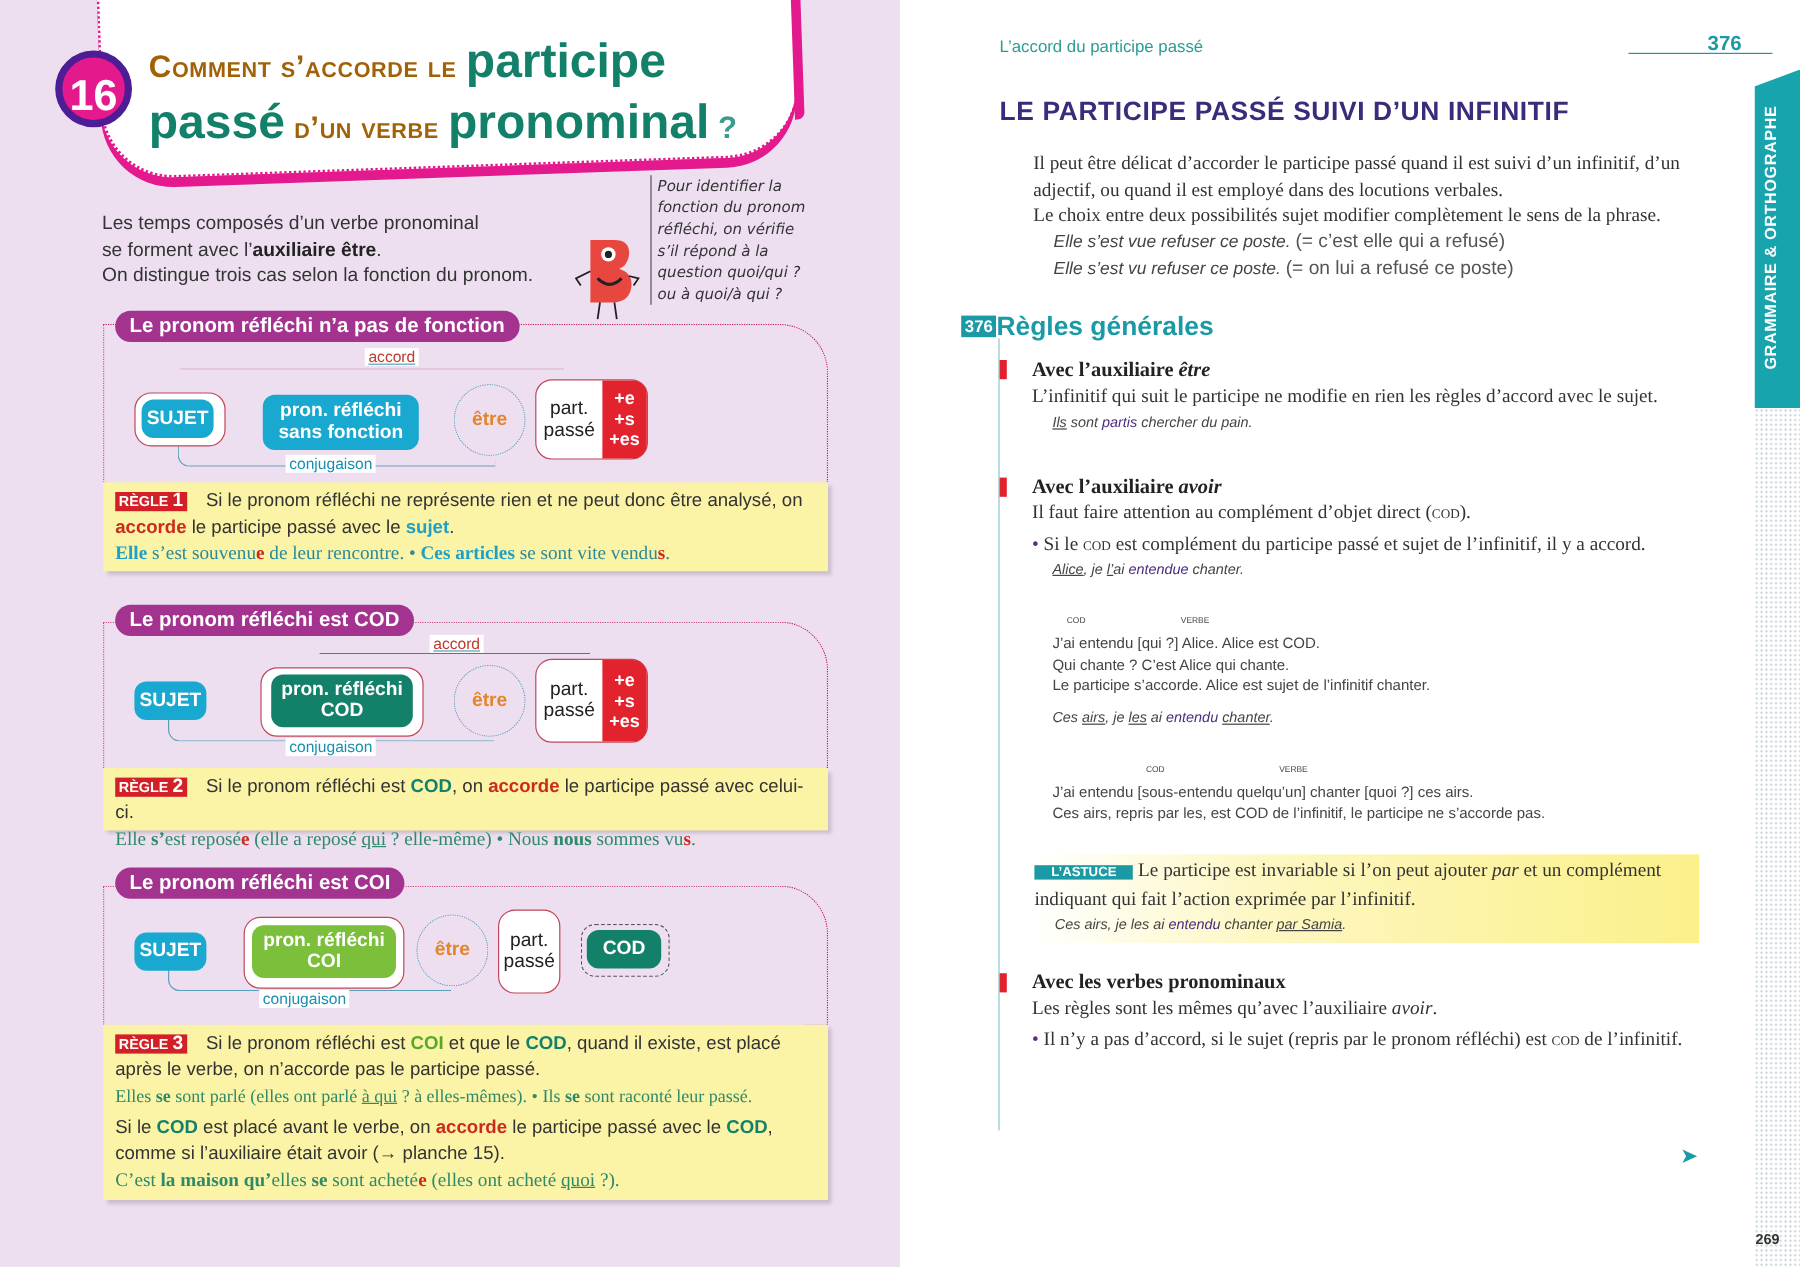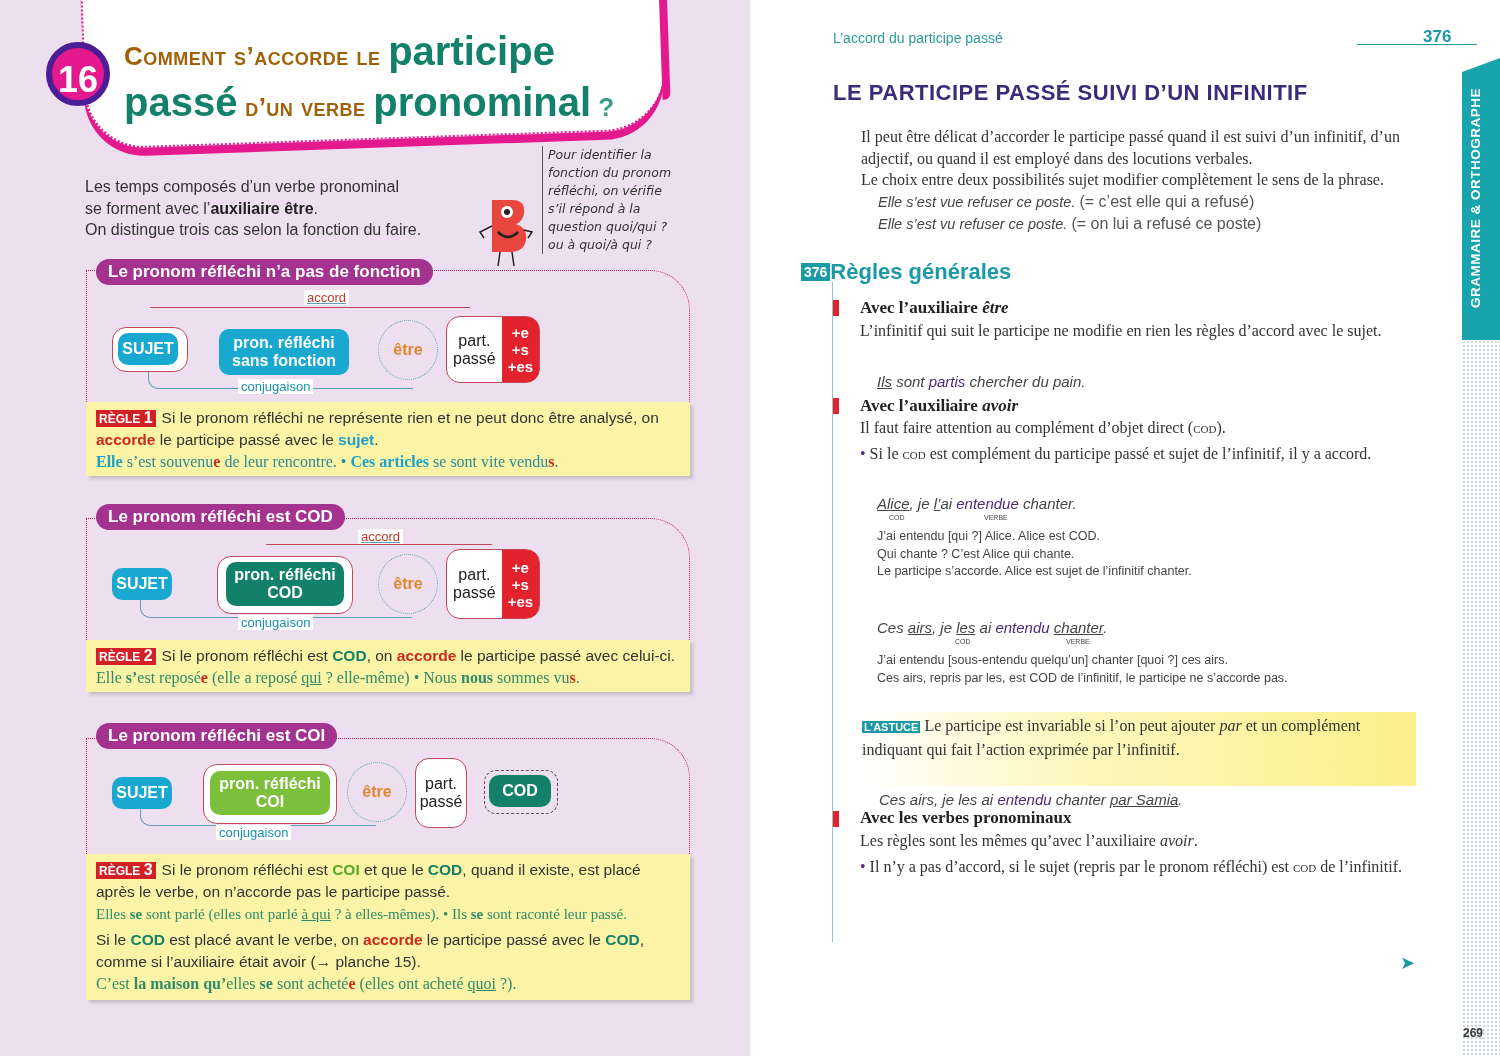--- a/index.html
+++ b/index.html
@@ -38,21 +38,21 @@
   .pp { position: absolute; border: 1.5px solid #c0485a; border-radius: 14px; background: #fff; font-size: 16px; line-height: 18px; color: #222; display: flex; align-items: center; }
   .pp .pptxt { padding: 0 6px; text-align: center; }
   .pp .endings { background: #e2222c; color: #fff; font-weight: bold; height: 100%; width: 40px; border-radius: 0 12px 12px 0; display: flex; flex-direction: column; align-items: center; justify-content: center; font-size: 15px; line-height: 17px; }
   .lbl-accord { position: absolute; font-size: 13px; color: #c0392b; text-decoration: underline; text-decoration-color: #5aa0b8; background: #fff; padding: 0 3px; }
   .lbl-conj { position: absolute; font-size: 13px; color: #1a8fb0; background: #fff; padding: 0 3px; }
   .line-red { position: absolute; border-top: 1.5px solid #c0485a; }
   .line-blue { position: absolute; border: 1.5px solid #5aa0b8; border-top: none; border-right: none; border-radius: 0 0 0 10px; }
   .codbox { position: absolute; border: 1.5px dashed #555; border-radius: 12px; padding: 4px; }
 
   .rule { position: absolute; left: 86px; width: 604px; background: #fbf3a6; box-shadow: 3px 3px 3px rgba(0,0,0,0.15); padding: 5px 10px 6px 10px; font-size: 15.5px; line-height: 22px; color: #333; }
-  .regle-tag { display: inline-block; background: #d32027; color: #fff; font-weight: bold; font-size: 12px; padding: 0 3px; margin-right: 6px; line-height: 16px; text-align: center; }
+  .regle-tag { display: inline-block; background: #d32027; color: #fff; font-weight: bold; font-size: 12px; padding: 0 3px; margin-right: 16px; line-height: 16px; text-align: center; }
   .regle-tag .n { font-size: 16px; }
   .red { color: #cc2a1e; font-weight: bold; }
   .bluew { color: #1fa0c7; font-weight: bold; }
   .greenw { color: #138169; font-weight: bold; }
   .ex { font-family: "Liberation Serif", serif; font-size: 16px; color: #2a8a9a; }
   .exg { font-family: "Liberation Serif", serif; font-size: 16px; color: #2f8a6a; }
   .u { text-decoration: underline; }
   .pagenum-l { position: absolute; left: 18px; top: 1026px; font-size: 12px; color: #333; margin-top: 40px; }
 
   
@@ -71,44 +71,44 @@
   .note { font-size: 16px; color: #555; font-style: normal; }
   .sec376 { position: absolute; left: 51px; top: 259px; display: flex; align-items: center; }
   .sec376 .box { background: #1b9aa5; color: #fff; font-weight: bold; font-size: 14px; padding: 1px 3px; }
   .sec376 .t { font-size: 22px; font-weight: bold; color: #1b9aa5; }
   .vrule { position: absolute; left: 82px; top: 282px; height: 660px; border-left: 1.5px solid #8cc9cf; }
   .redmark { position: absolute; left: 83px; width: 6px; height: 16px; background: #e2222c; }
   .sub { position: absolute; left: 110px; font-family: "Liberation Serif", serif; font-size: 17px; font-weight: bold; color: #222; }
   .body { position: absolute; left: 110px; font-family: "Liberation Serif", serif; font-size: 16px; color: #333; line-height: 21.5px; width: 560px; }
   .sc2 { font-variant: small-caps; }
   .bullet { color: #5a2a8a; }
-  .exs { font-style: italic; font-family: "Liberation Sans", sans-serif; font-size: 15px; color: #444; margin-top: 29px; }
+  .exs { font-style: italic; font-family: "Liberation Sans", sans-serif; font-size: 12px; color: #444; }
   .purple { color: #4b2a7a; }
   .small { position: absolute; font-size: 10px; color: #444; font-variant: small-caps; }
   .expl { position: absolute; left: 127px; font-size: 12.5px; line-height: 17.5px; color: #444; }
   .astuce { position: absolute; left: 108px; top: 712px; width: 558px; height: 74px; background: linear-gradient(to right, #fff 0%, #fdf7c2 35%, #fbf08a 100%); padding: 3px 4px; font-family: "Liberation Serif", serif; font-size: 16px; line-height: 21.5px; color: #333; }
-  .astuce-tag { background: #1b9aa5; color: #fff; font-family: "Liberation Sans", sans-serif; font-weight: bold; font-size: 11px; padding: 0 2px; }
+  .astuce-tag { background: #1b9aa5; color: #fff; font-family: "Liberation Sans", sans-serif; font-weight: bold; font-size: 11px; padding: 0 14px; }
   .next-arrow { position: absolute; left: 650px; top: 952px; color: #1b9aa5; font-size: 18px; }
   .pagenum-r { position: absolute; left: 713px; top: 1026px; font-size: 12px; color: #333; font-weight: bold; }
 </style>
 </head>
 <body>
 
 <div class="left-page">
   <div class="title-card"></div>
   <div class="num-circle">16</div>
   <div class="title">
     <div><span class="sc">Comment s’accorde le </span><span class="big">participe</span></div>
     <div><span class="big">passé</span><span class="sc"> d’un verbe </span><span class="big">pronominal</span><span class="q"> ?</span></div>
   </div>
 
   <div class="intro">
     <div>Les temps composés d’un verbe pronominal</div>
     <div><span>se forment avec l’</span><b>auxiliaire être</b><span>.</span></div>
-    <div>On distingue trois cas selon la fonction du faire.</div>
+    <div>On distingue trois cas selon la fonction du pronom.</div>
   </div>
 
   <svg class="mascot" viewBox="0 0 60 72">
     <path d="M18 4 L38 4 Q52 4 50 18 Q48 26 42 28 Q54 32 52 44 Q50 56 36 56 L18 56 Z" fill="#e8473f"></path>
     <circle cx="33" cy="16" r="6" fill="#fff"></circle>
       <circle cx="33" cy="16" r="3" fill="#222"></circle>
     <path d="M24 36 Q34 46 44 36" stroke="#222" stroke-width="2.5" fill="none"></path>
     <path d="M18 30 L6 36 L10 42" stroke="#222" stroke-width="1.5" fill="none"></path>
     <path d="M50 34 L58 36 L54 42" stroke="#222" stroke-width="1.5" fill="none"></path>
     <path d="M26 56 L24 70 M38 56 L40 70" stroke="#222" stroke-width="1.5"></path>

